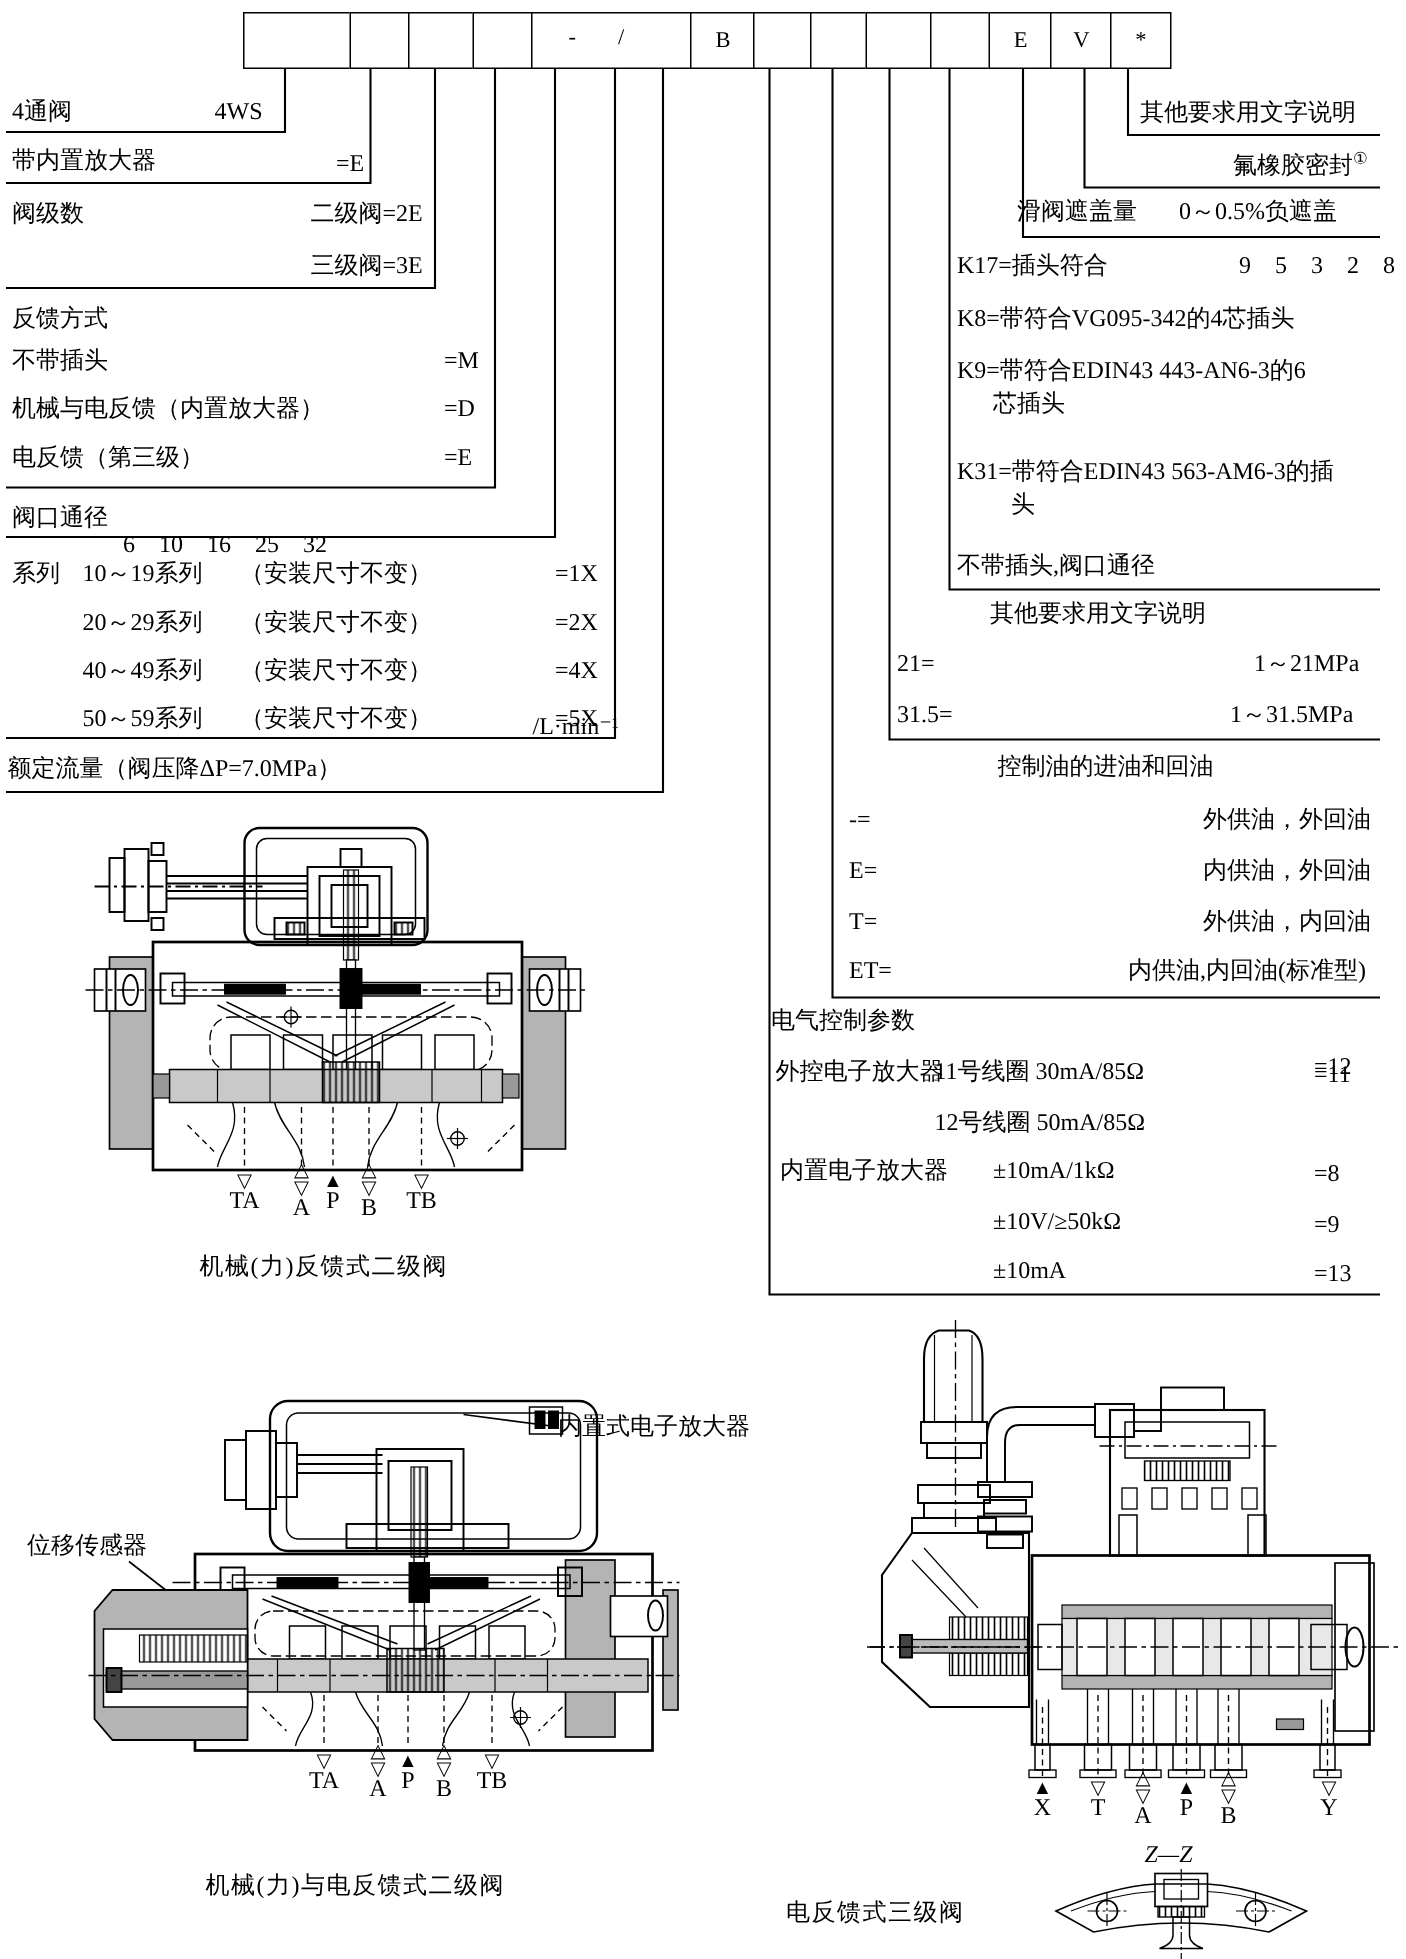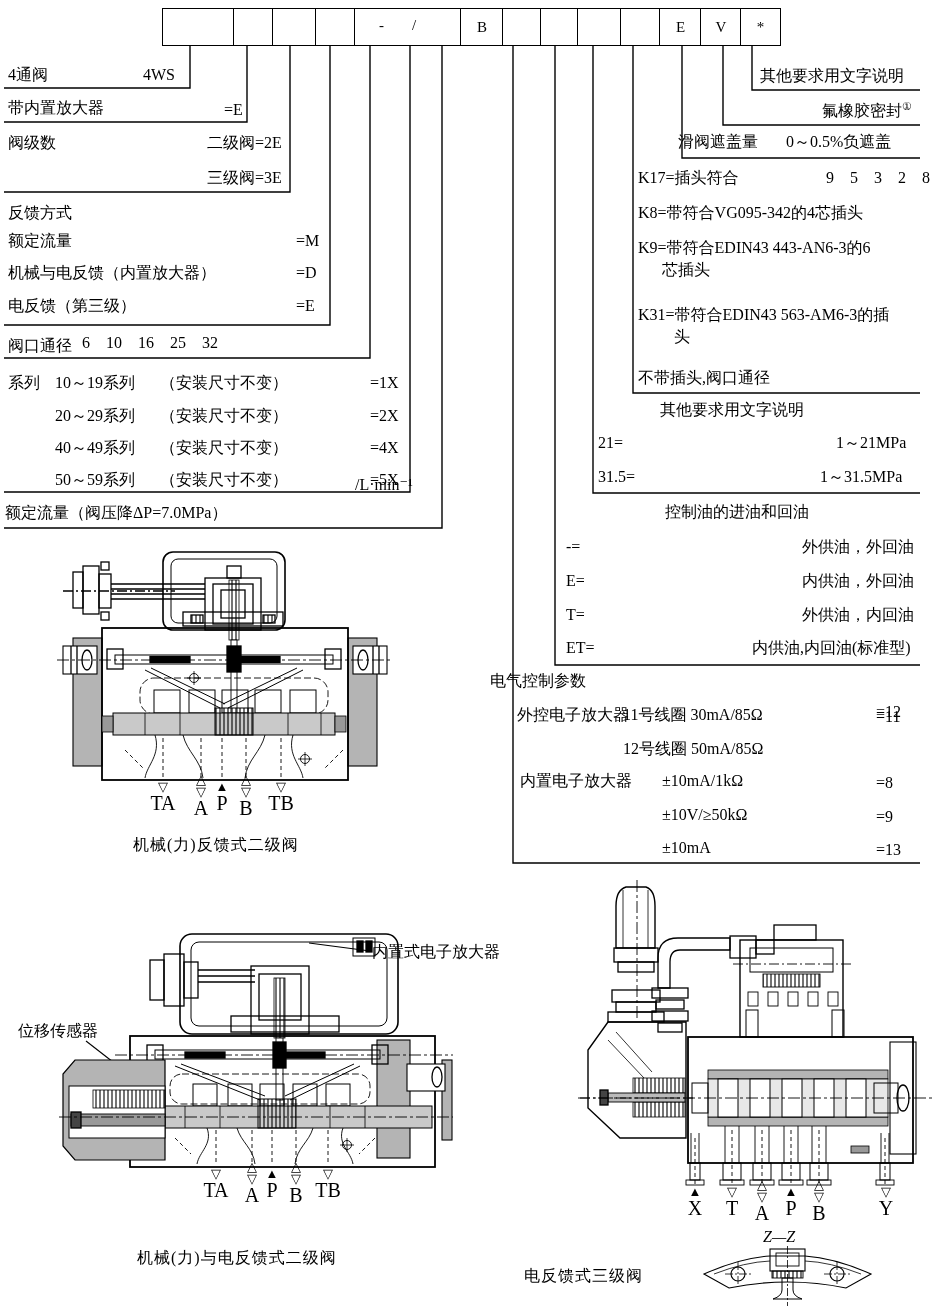--- a/index.html
+++ b/index.html
@@ -10,21 +10,21 @@
   .sizes{word-spacing:12px;}
   .sup{font-size:11px;vertical-align:super;}
   .cbox{position:absolute;top:8px;height:36px;border:1.5px solid #000;background:#fff;
         display:flex;align-items:center;justify-content:center;font-size:15px;}
   .cchar{position:absolute;top:17px;font-size:15px;}
   svg{position:absolute;}
   .port{position:absolute;transform:translateX(-50%);display:flex;flex-direction:column;
         align-items:center;line-height:0.92;}
   .port .sym{font-size:13px;}
   .port .sym:empty{display:none;}
-  .port .plabel{font-size:20px;line-height:1.05;}
+  .port .plabel{font-size:16px;line-height:1.05;}
   .cap{font-size:16px;letter-spacing:1px;}
 </style>
 </head>
 <body>
 
 <div id="page">
 
   <svg width="937" height="1306" viewBox="0 0 937 1306" style="left:0;top:0">
     <defs>
       <pattern id="hv" width="4" height="4" patternUnits="userSpaceOnUse">
@@ -84,29 +84,29 @@
   <div class="t" style="left:143px;top:66px">4WS</div>
 
   <div class="t" style="left:8px;top:99px">带内置放大器</div>
   <div class="t" style="left:224px;top:101px">=E</div>
 
   <div class="t" style="left:8px;top:134px">阀级数</div>
   <div class="t" style="left:207px;top:134px">二级阀=2E</div>
   <div class="t" style="left:207px;top:169px">三级阀=3E</div>
 
   <div class="t" style="left:8px;top:204px">反馈方式</div>
-  <div class="t" style="left:8px;top:232px">额定流量</div>
+  <div class="t" style="left:8px;top:232px">不带插头</div>
   <div class="t" style="left:296px;top:232px">=M</div>
   <div class="t" style="left:8px;top:264px">机械与电反馈（内置放大器）</div>
   <div class="t" style="left:296px;top:264px">=D</div>
   <div class="t" style="left:8px;top:297px">电反馈（第三级）</div>
   <div class="t" style="left:296px;top:297px">=E</div>
 
   <div class="t" style="left:8px;top:337px">阀口通径</div>
-  <div class="t sizes" style="left:82px;top:334px">6 10 16 25 32</div>
+  <div class="t sizes" style="left:82px;top:355px">6 10 16 25 32</div>
 
   <div class="t" style="left:8px;top:374px">系列</div>
   <div class="t" style="left:55px;top:374px">10～19系列</div>
   <div class="t" style="left:160px;top:374px">（安装尺寸不变）</div>
   <div class="t" style="left:370px;top:374px">=1X</div>
   <div class="t" style="left:55px;top:407px">20～29系列</div>
   <div class="t" style="left:160px;top:407px">（安装尺寸不变）</div>
   <div class="t" style="left:370px;top:407px">=2X</div>
   <div class="t" style="left:55px;top:439px">40～49系列</div>
   <div class="t" style="left:160px;top:439px">（安装尺寸不变）</div>
@@ -143,21 +143,21 @@
   <div class="t" style="left:665px;top:503px">控制油的进油和回油</div>
   <div class="t" style="left:566px;top:538px">-=</div>
   <div class="t" style="left:802px;top:538px">外供油，外回油</div>
   <div class="t" style="left:566px;top:572px">E=</div>
   <div class="t" style="left:802px;top:572px">内供油，外回油</div>
   <div class="t" style="left:566px;top:606px">T=</div>
   <div class="t" style="left:802px;top:606px">外供油，内回油</div>
   <div class="t" style="left:566px;top:639px">ET=</div>
   <div class="t" style="left:752px;top:639px">内供油,内回油(标准型)</div>
 
-  <div class="t" style="left:490px;top:672px">电气控制参数</div>
+  <div class="t" style="left:514px;top:672px">电气控制参数</div>
   <div class="t" style="left:517px;top:706px">外控电子放大器</div>
   <div class="t" style="left:623px;top:706px">11号线圈 30mA/85Ω</div>
   <div class="t" style="left:876px;top:708px">=11</div>
   <div class="t" style="left:623px;top:740px">12号线圈 50mA/85Ω</div>
   <div class="t" style="left:876px;top:703px">=12</div>
   <div class="t" style="left:520px;top:772px">内置电子放大器</div>
   <div class="t" style="left:662px;top:772px">±10mA/1kΩ</div>
   <div class="t" style="left:876px;top:774px">=8</div>
   <div class="t" style="left:662px;top:806px">±10V/≥50kΩ</div>
   <div class="t" style="left:876px;top:808px">=9</div>

